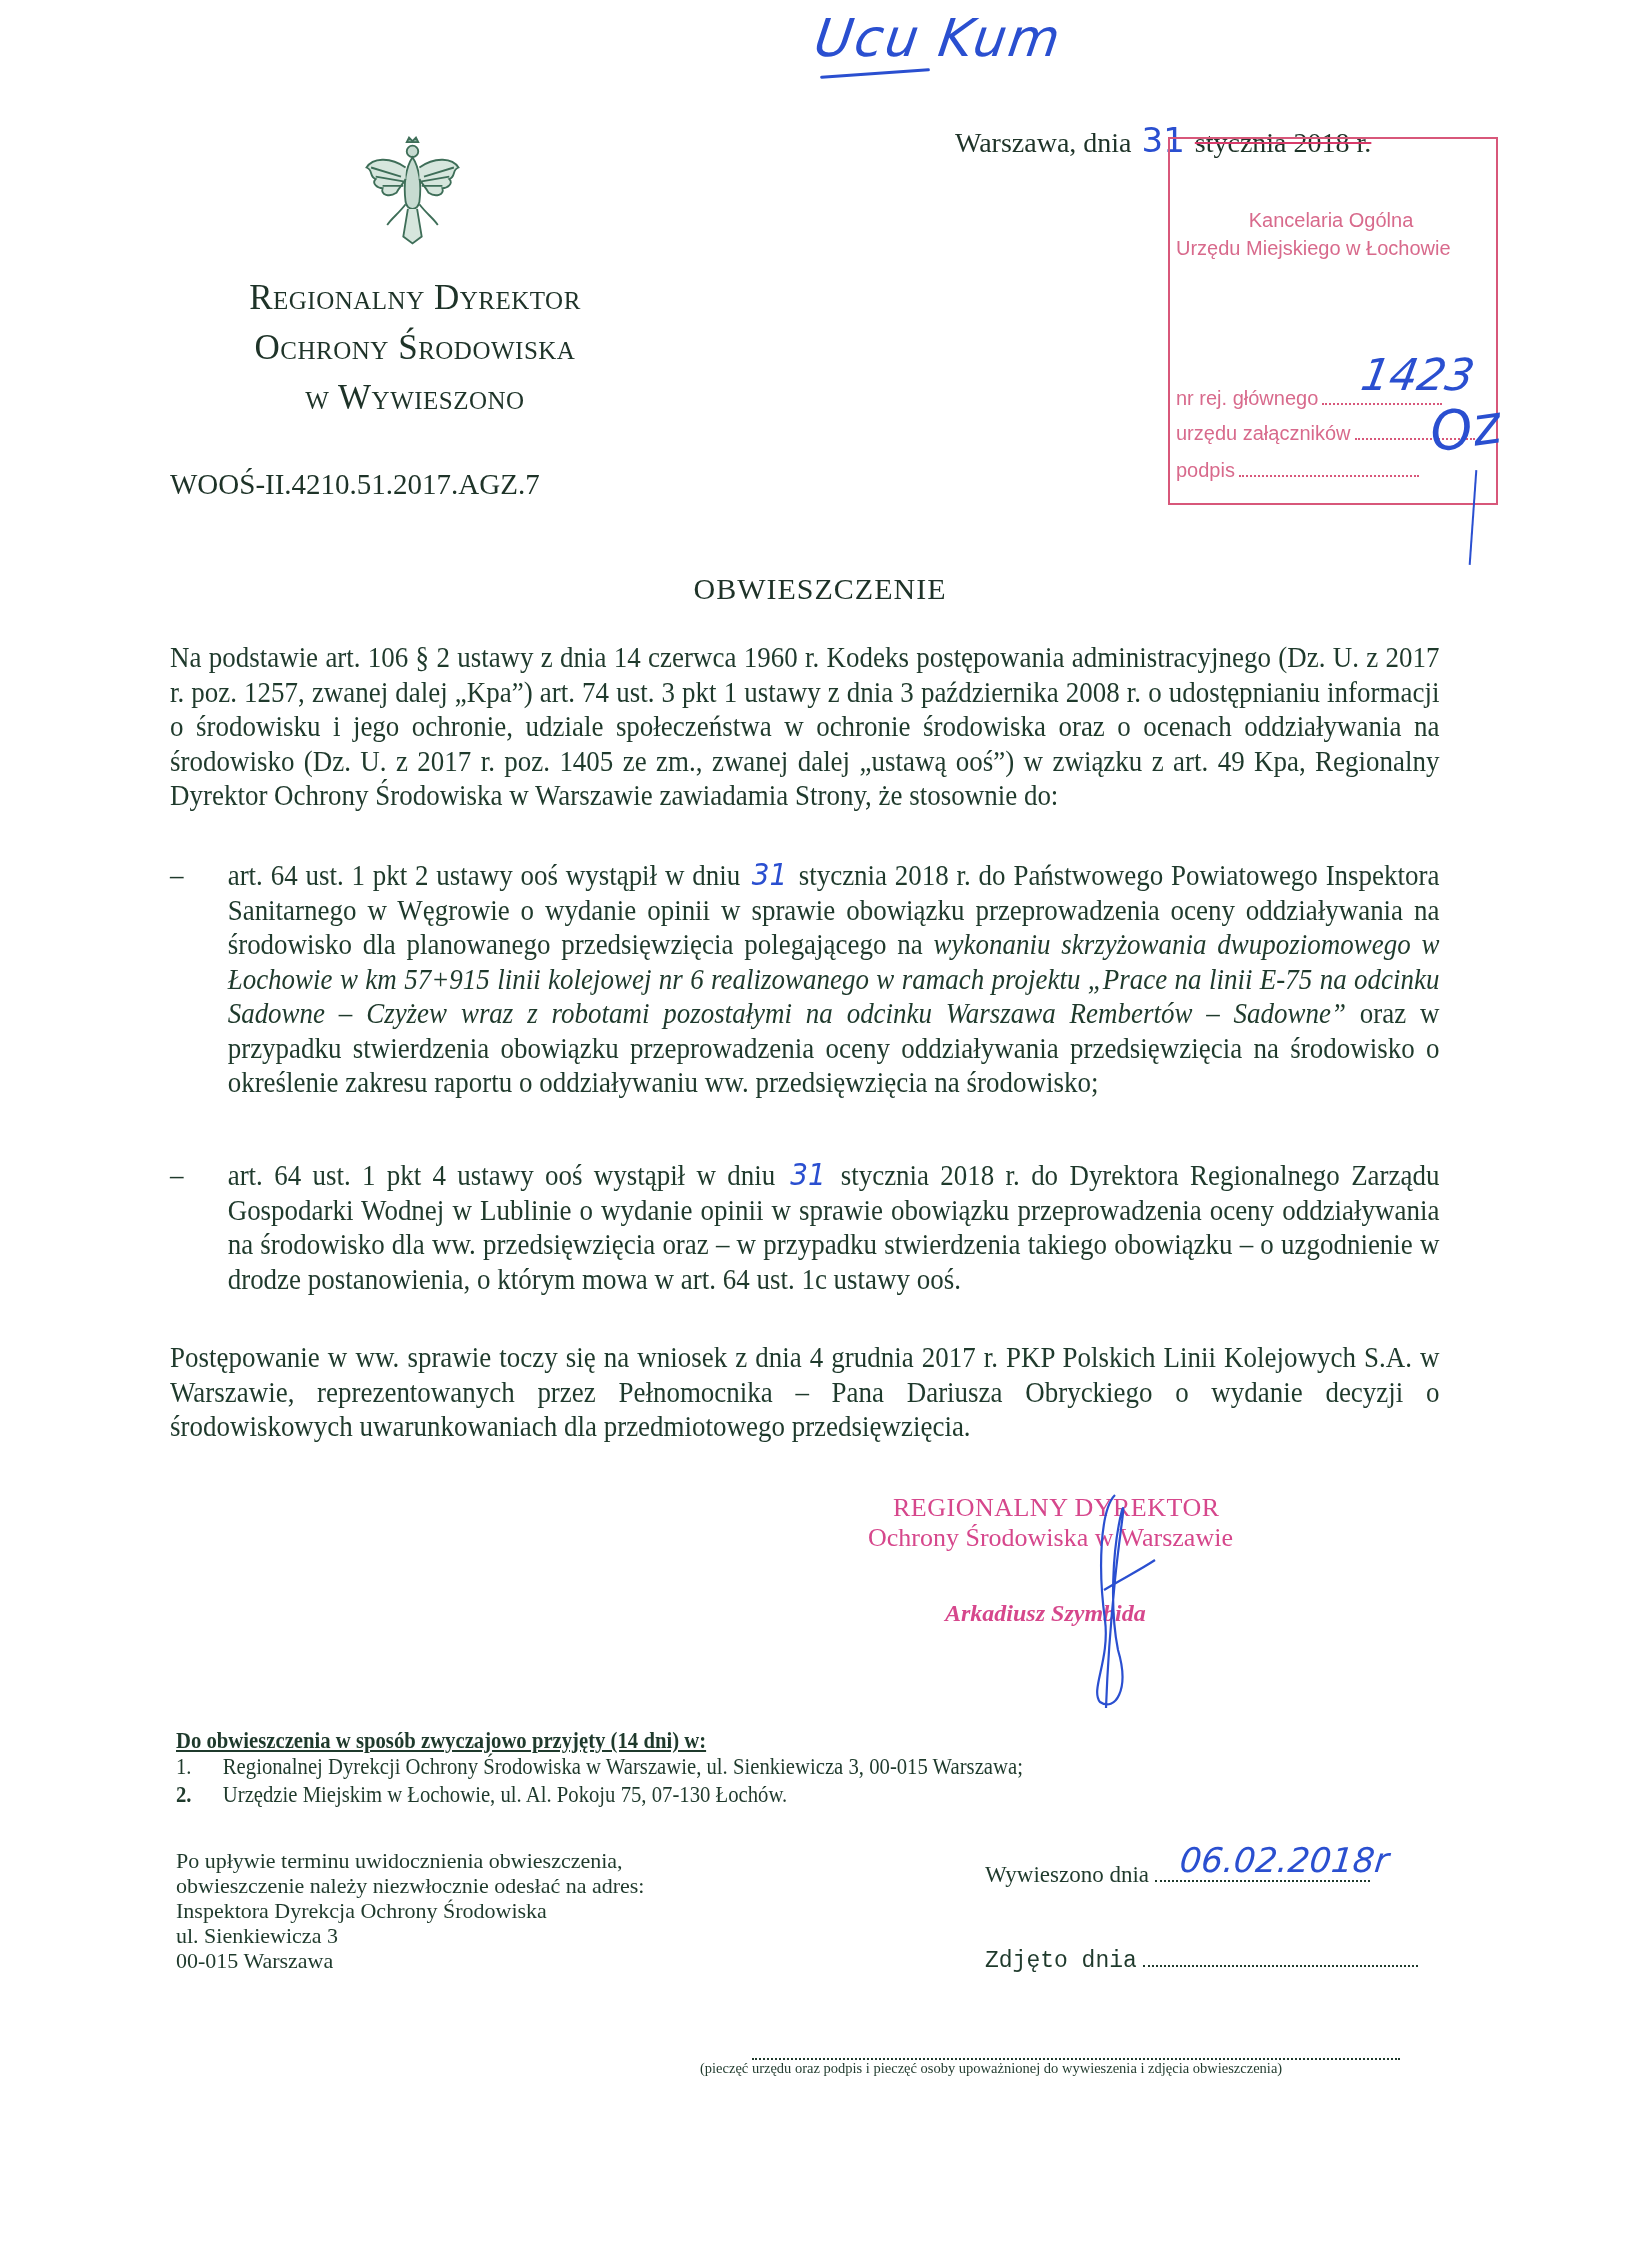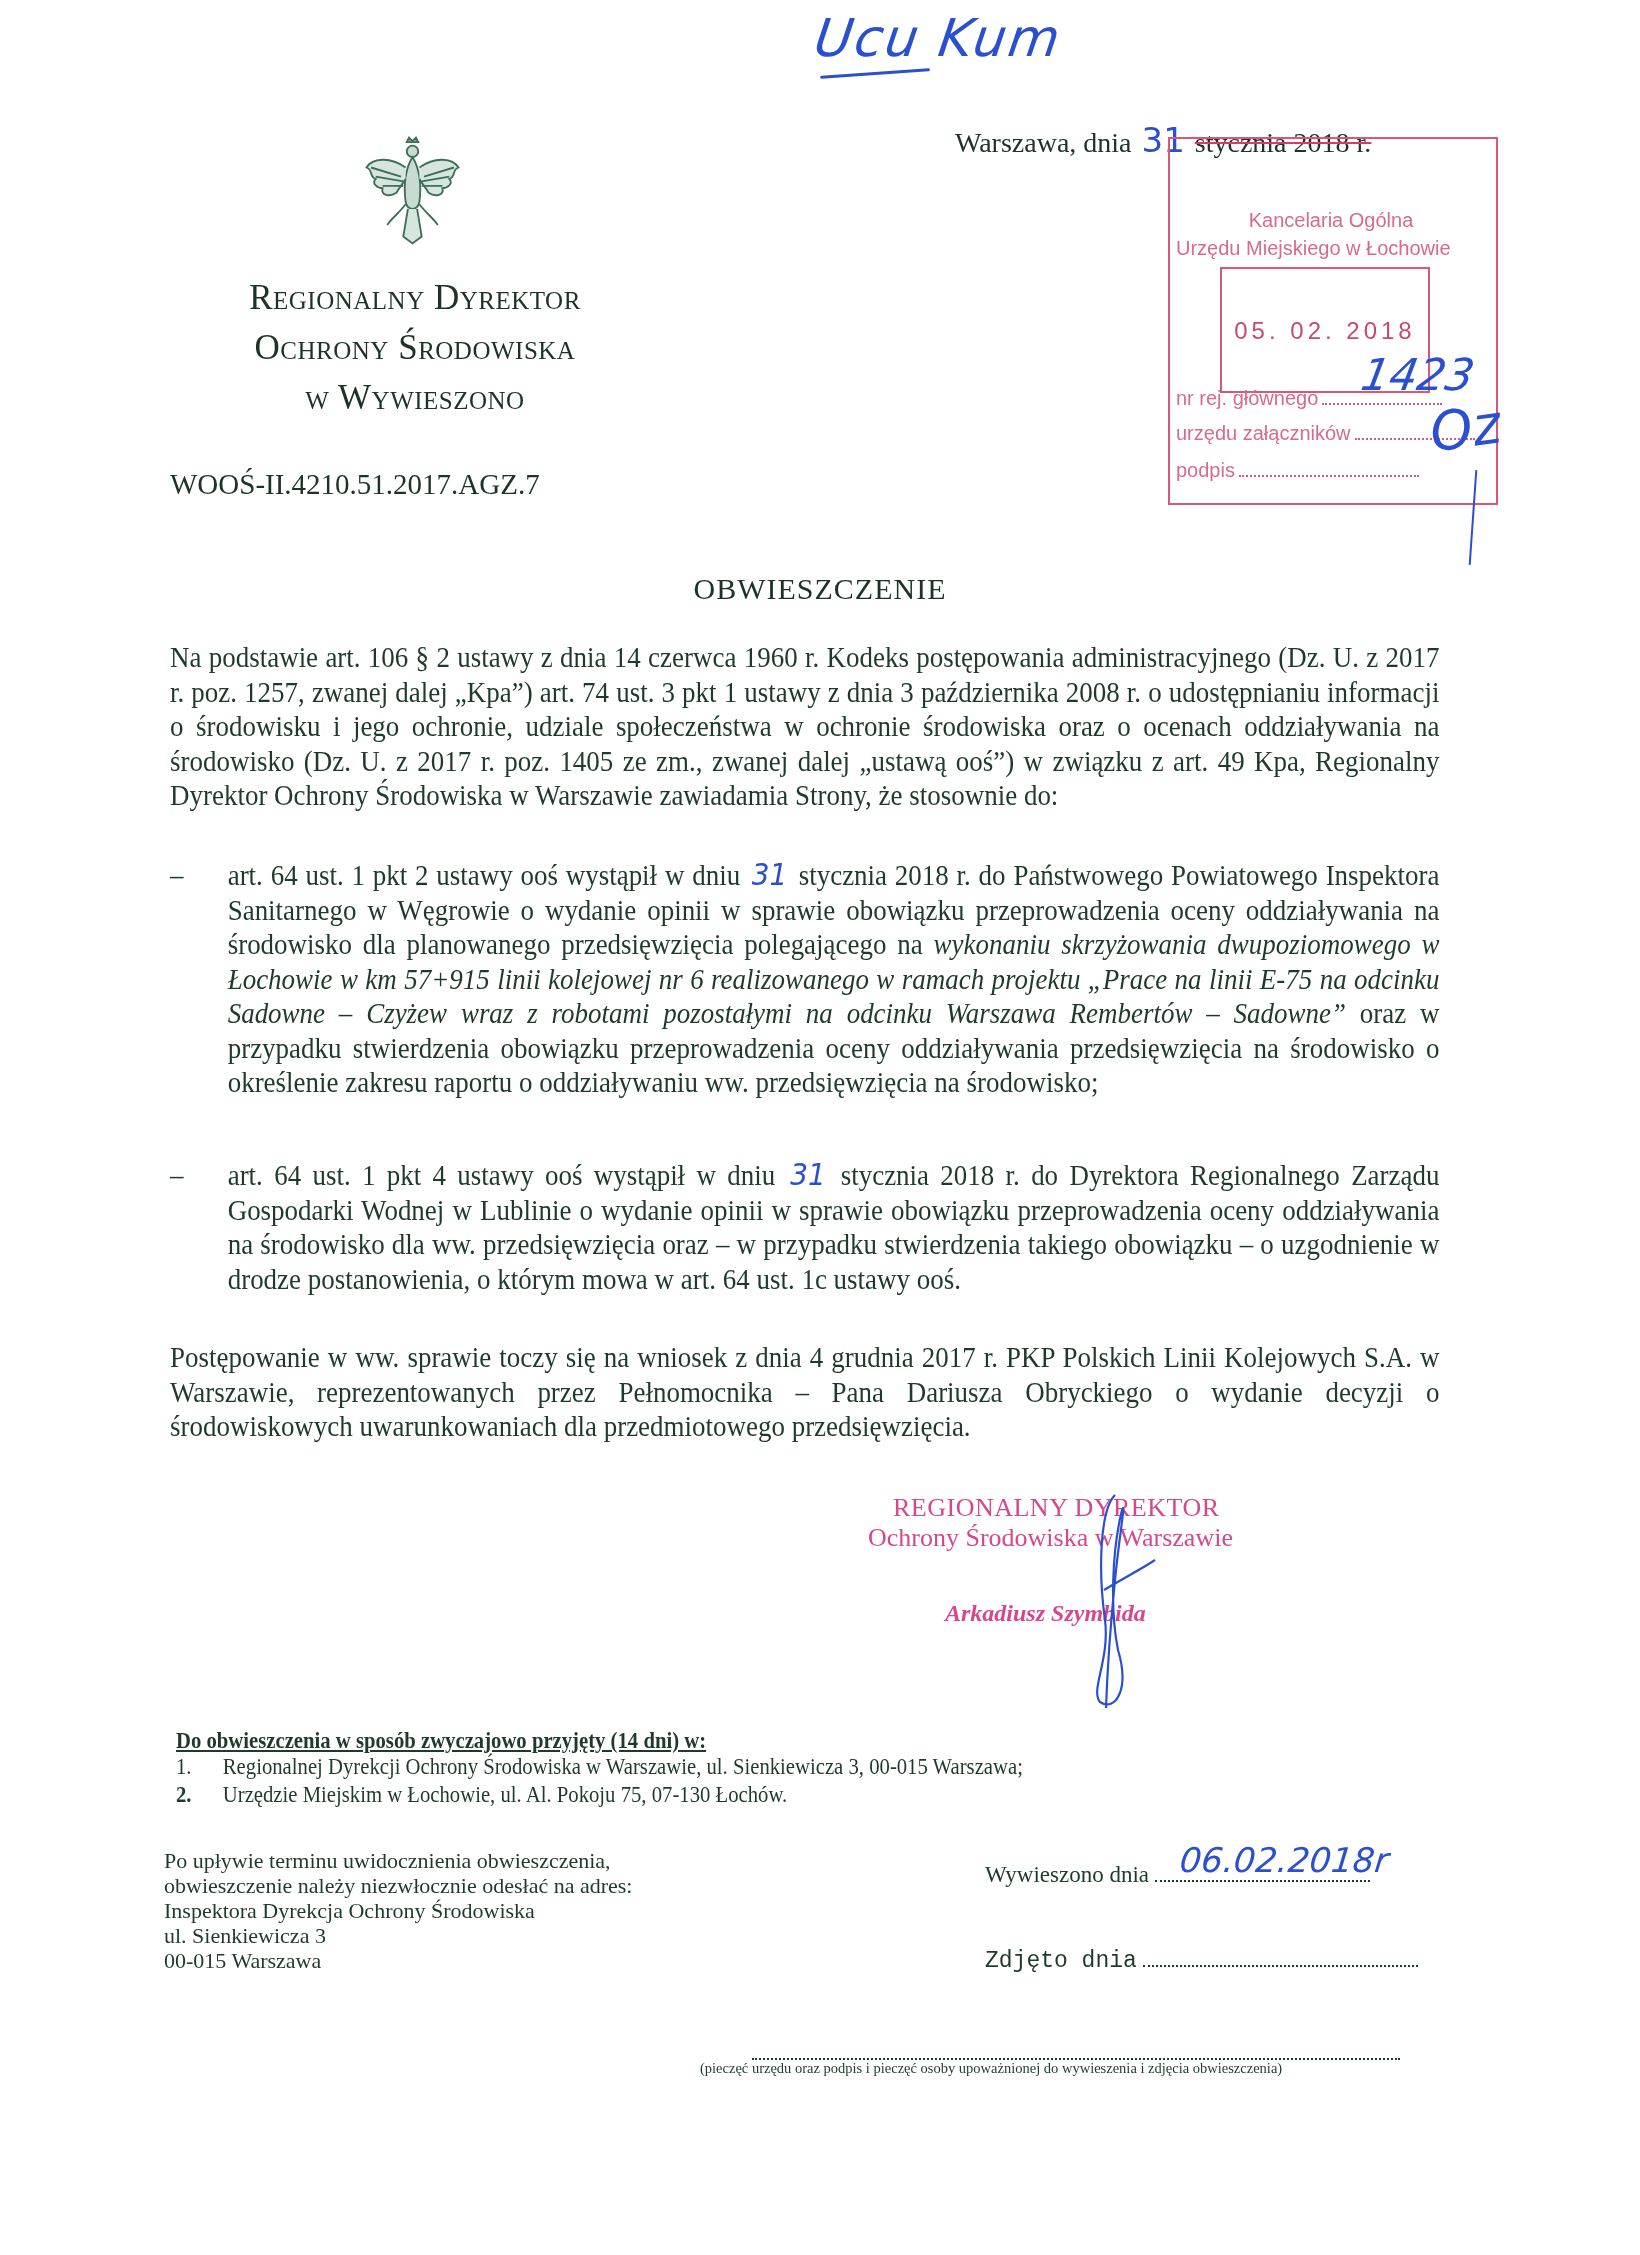--- a/index.html
+++ b/index.html
@@ -62,21 +62,21 @@
   #sig-hand { left: 1060px; top: 1490px; width: 110px; height: 220px; }
 
   
   #dist-heading { left: 176px; top: 1728px; font-size: 23px; font-weight: bold; text-decoration: underline; transform: scaleX(0.9); transform-origin: left; white-space: nowrap; }
   .dist-item { left: 176px; font-size: 23px; white-space: nowrap; transform: scaleX(0.9); transform-origin: left; }
   .dist-item .num { display: inline-block; width: 52px; }
   #dist-1 { top: 1754px; }
   #dist-2 { top: 1782px; }
 
   
-  .ret { left: 164px; font-size: 22px; white-space: nowrap; color: #1f3a2c; }
+  .ret { left: 176px; font-size: 22px; white-space: nowrap; color: #1f3a2c; }
   #ret-1 { top: 1848px; }
   #ret-2 { top: 1873px; }
   #ret-3 { top: 1898px; }
   #ret-4 { top: 1923px; }
   #ret-5 { top: 1948px; }
 
   
   .posted { left: 985px; font-size: 23px; white-space: nowrap; }
   .posted .dots { display: inline-block; width: 215px; border-bottom: 2px dotted #1f3a2c; margin-left: 6px; }
   #posted-on { top: 1862px; text-align: center; }
@@ -111,23 +111,20 @@
 <div class="abs org" id="org-l3">w Wywieszono</div>
 <div class="abs" id="case-ref">WOOŚ-II.4210.51.2017.AGZ.7</div>
 
 <div class="abs" id="date-line">
   <span>Warszawa, dnia</span><span class="hand">31</span><span class="strike">stycznia 2018 r.</span>
 </div>
 
 <div class="abs" id="stamp">
   <div id="stamp-l1">Kancelaria Ogólna</div>
   <div id="stamp-l2">Urzędu Miejskiego w Łochowie</div>
-  <div id="stamp-inner">
-    <div id="stamp-date">05. 02. 2018</div>
-  </div>
   <div class="stamp-field" id="stamp-f1"><span>nr rej. głównego</span><span class="dots"></span></div>
   <div class="stamp-field" id="stamp-f2"><span>urzędu załączników</span><span class="dots"></span></div>
   <div class="stamp-field" id="stamp-f3"><span>podpis</span><span class="dots" style="width:180px"></span></div>
   <div class="hand" id="stamp-hw-num">1423</div>
   <div class="hand" id="stamp-hw-sig">Oz</div>
 </div>
 <div class="abs" id="stamp-sig-line"></div>
 
 <div class="abs" id="doc-title">OBWIESZCZENIE</div>
 

